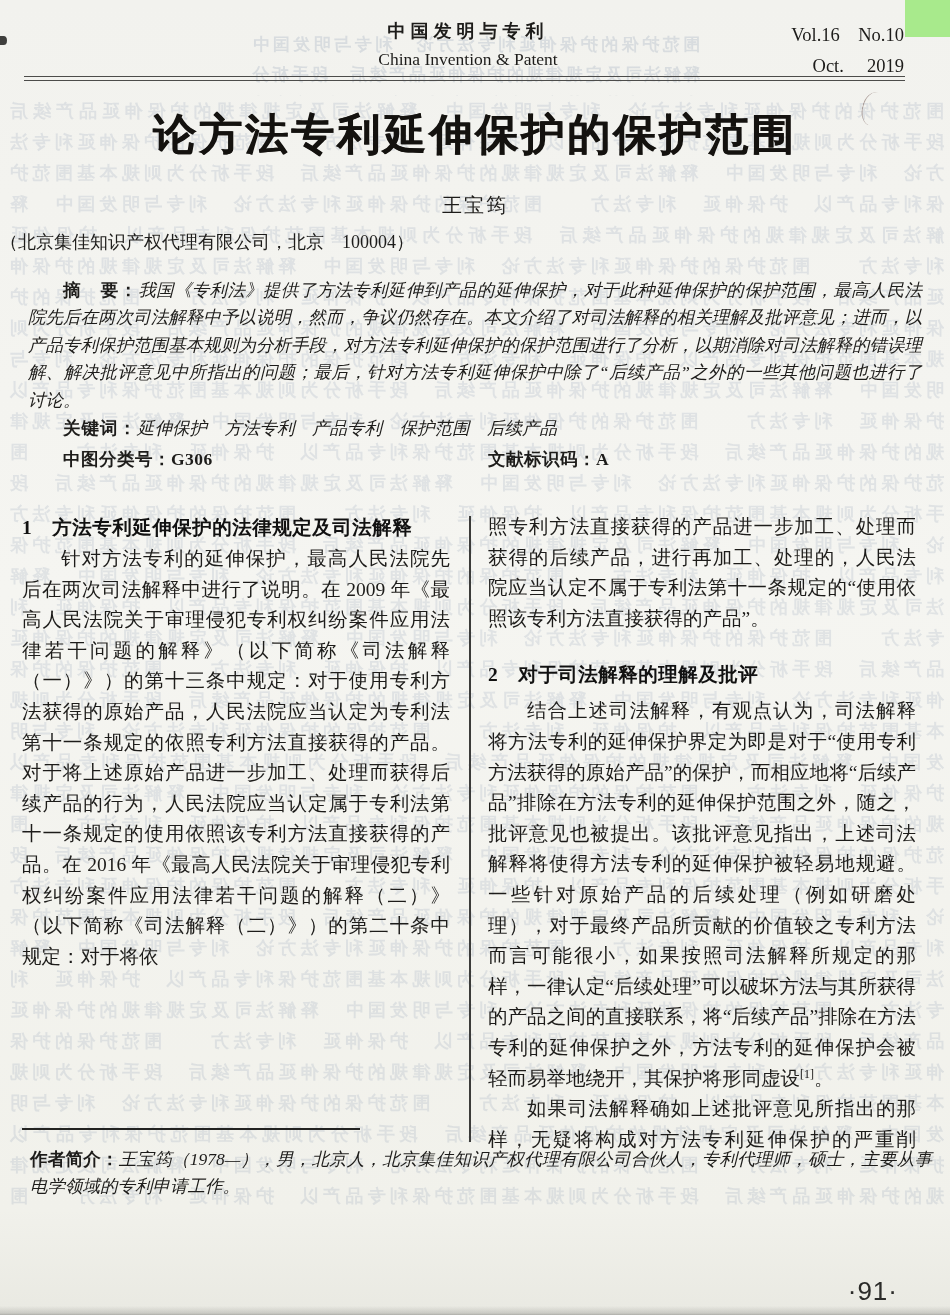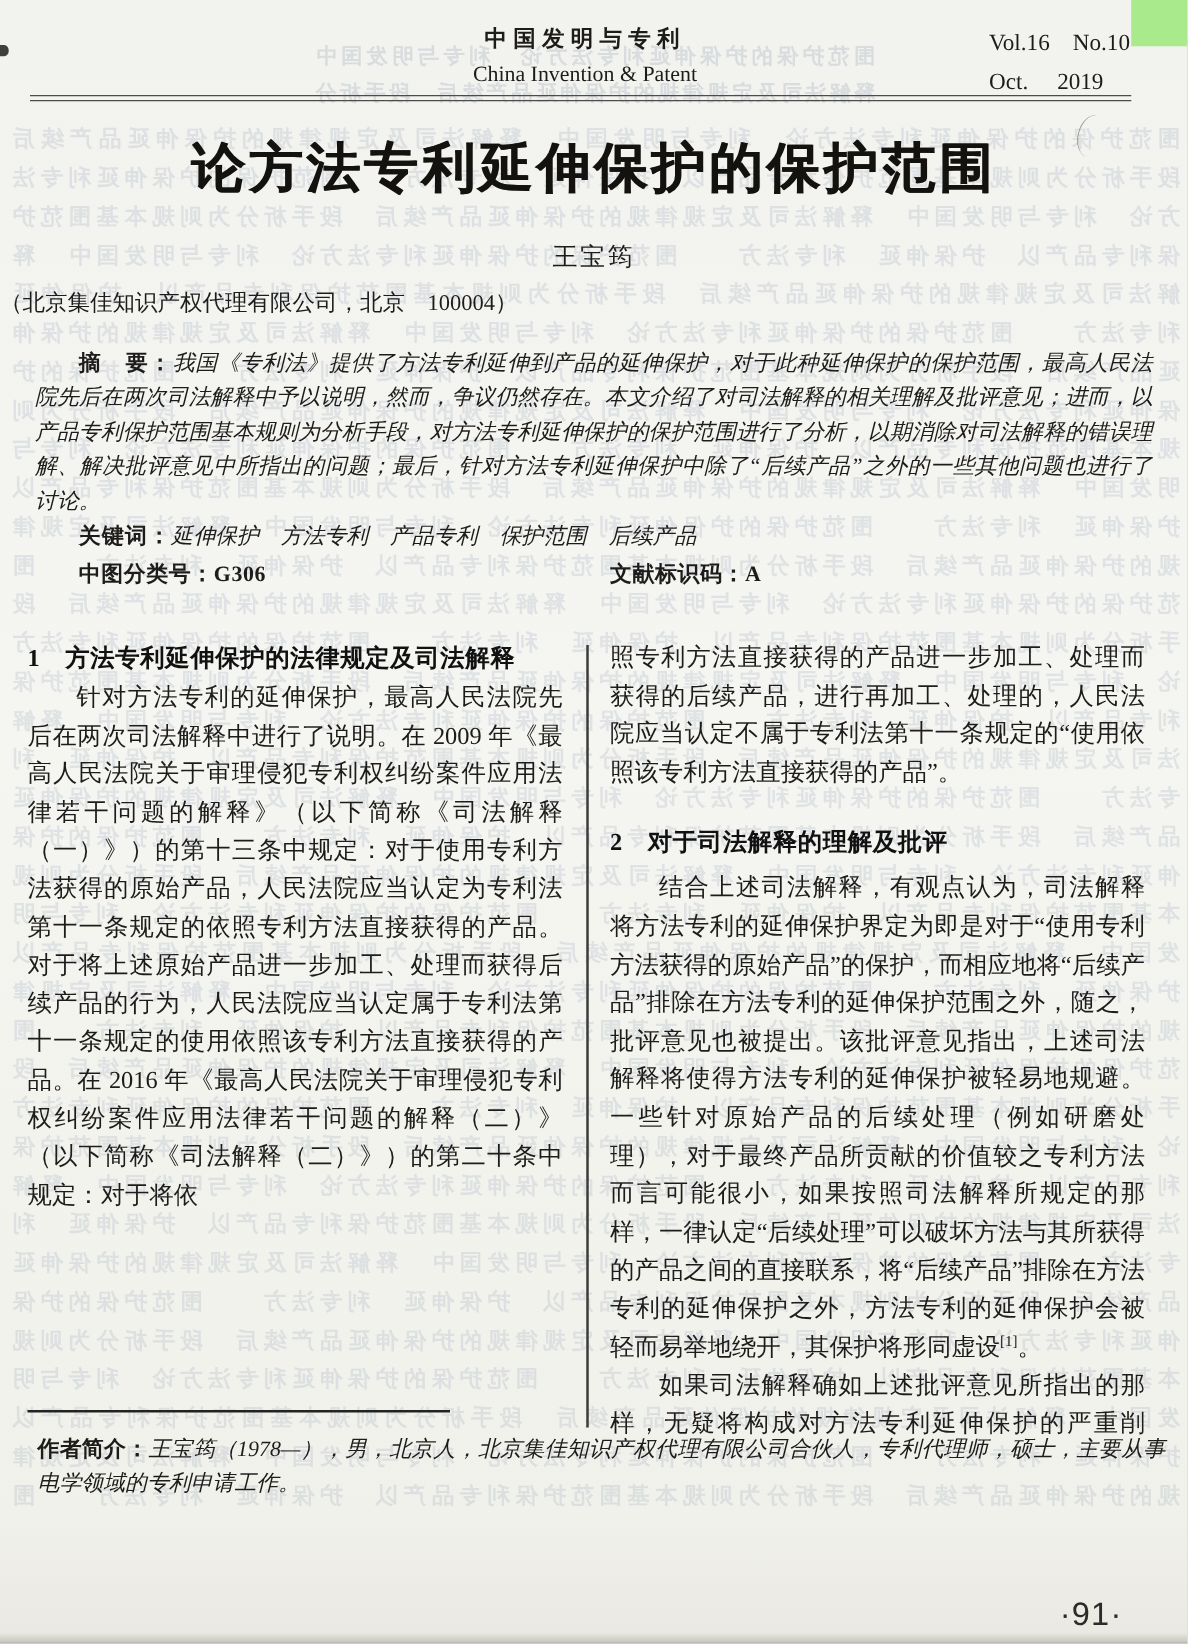--- a/index.html
+++ b/index.html
@@ -28,21 +28,21 @@
   .corner-tab{position:absolute;right:0;top:0;width:45px;height:37px;background:#a8ea8c;z-index:3;}
   .scan-speck{position:absolute;left:0;top:36px;width:7px;height:9px;background:#3f3f3d;border-radius:0 60% 60% 0;z-index:2;}
   .curve-artifact{position:absolute;left:862px;top:92px;width:22px;height:34px;border:none;border-left:1.5px solid rgba(120,95,90,0.55);border-radius:50% 0 0 50%;transform:rotate(14deg);z-index:2;}
   .bottom-edge{position:absolute;left:0;right:0;bottom:0;height:9px;background:linear-gradient(180deg,rgba(0,0,0,0) 0%,rgba(90,90,86,0.22) 80%,rgba(60,60,58,0.35) 100%);z-index:2;}
   
   .jheader{position:absolute;top:18px;left:30px;right:44px;height:52px;font-size:18px;}
   .jh-left{position:absolute;left:0;top:0;line-height:31px;letter-spacing:1px;}
   .jh-center{position:absolute;left:0;right:0;top:0;text-align:center;}
   .jh-center .cn{font-size:18px;letter-spacing:5px;line-height:26px;font-weight:bold;}
   .jh-center .en{font-size:17.5px;line-height:30px;}
-  .jh-right{position:absolute;right:2px;top:2px;text-align:left;line-height:31px;font-size:18.5px;}
+  .jh-right{position:absolute;right:2px;top:2px;text-align:right;line-height:31px;font-size:18.5px;}
   .double-rule{position:absolute;left:24px;top:76px;width:881px;height:3px;border-top:1.8px solid #4c4c4a;border-bottom:1.8px solid #4c4c4a;}
   
   .art-title{position:absolute;left:0;right:0;top:106px;text-align:center;font-size:43px;font-weight:bold;letter-spacing:3px;color:#14120f;text-shadow:0.7px 0 0 currentColor;}
   .art-author{position:absolute;left:0;right:0;top:192px;text-align:center;font-size:20px;letter-spacing:2px;}
   .art-affil{position:absolute;left:0;right:0;top:230px;font-size:18px;}
   
   .kai{font-style:italic;}
   .abstract{position:absolute;left:28px;width:894px;top:277px;font-size:17.5px;line-height:27.4px;text-align:justify;}
   .abstract .lbl,.kwline .lbl{font-weight:bold;font-style:normal;letter-spacing:1px;}
   .abstract .lbl{padding-left:2em;}

